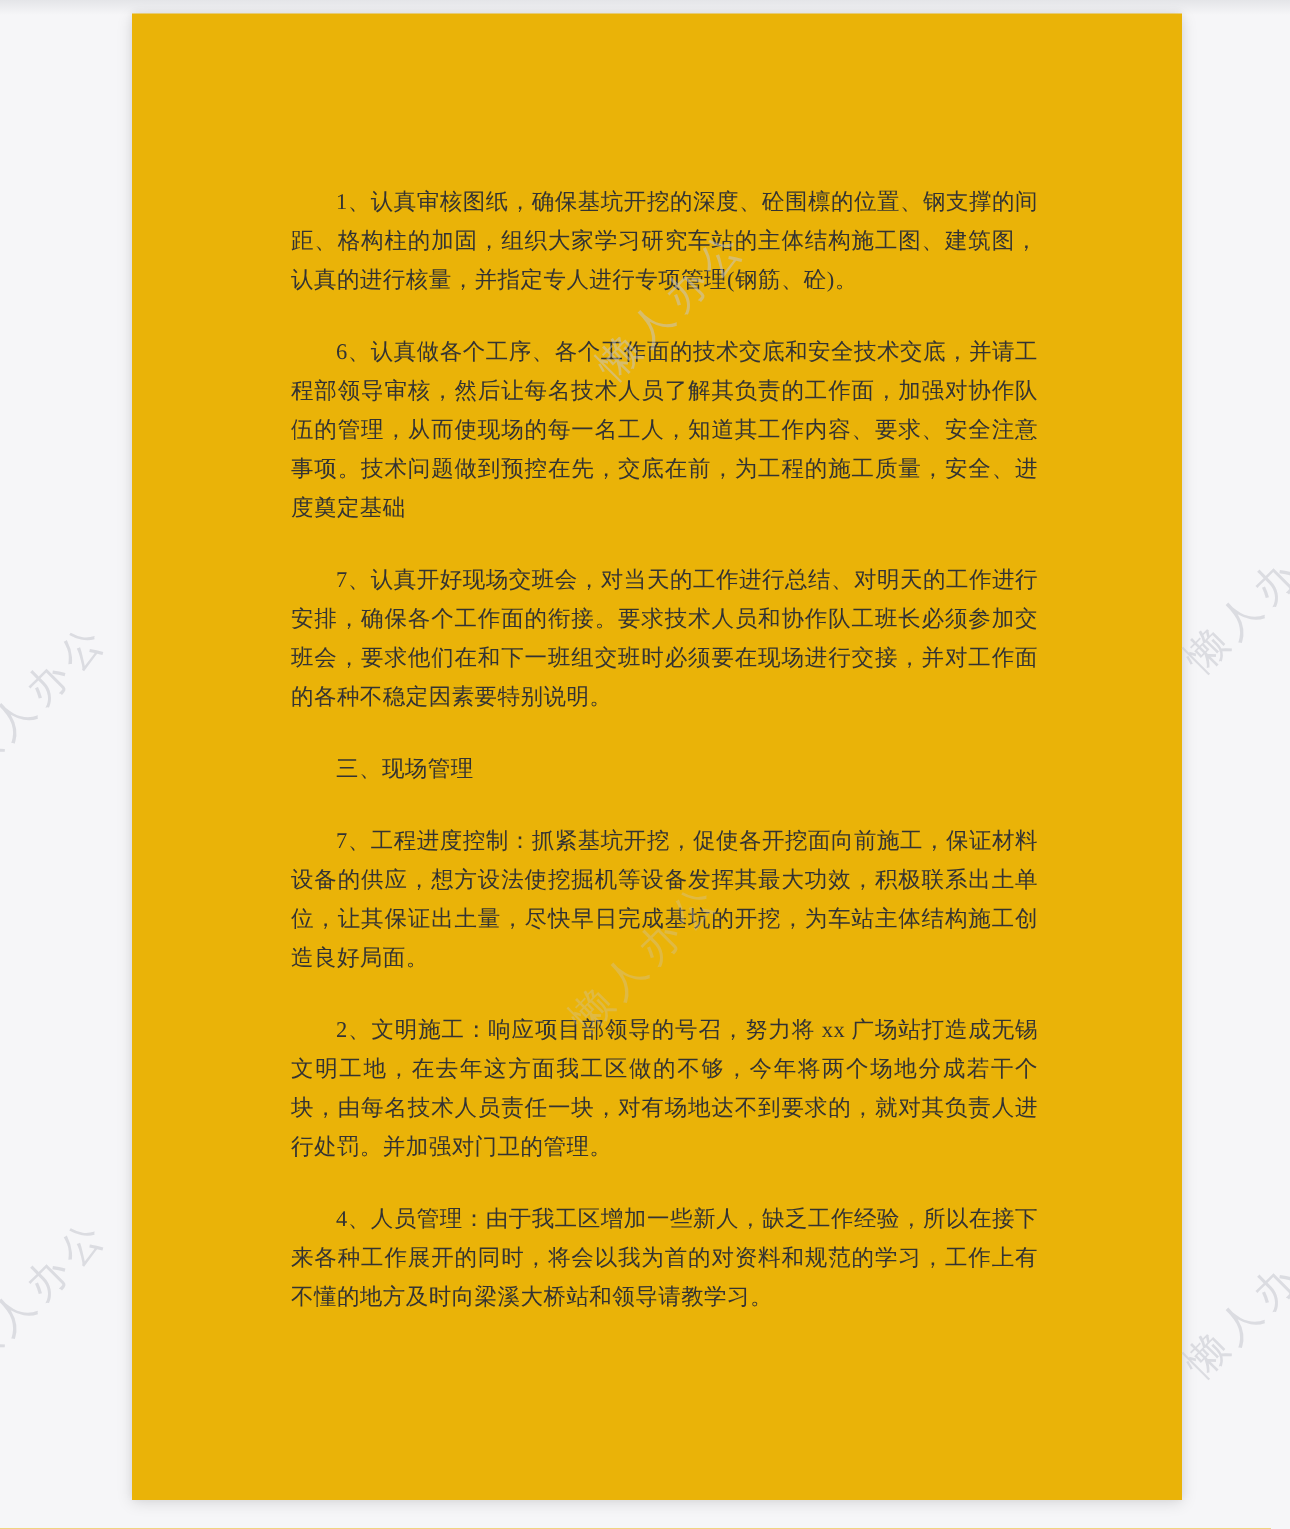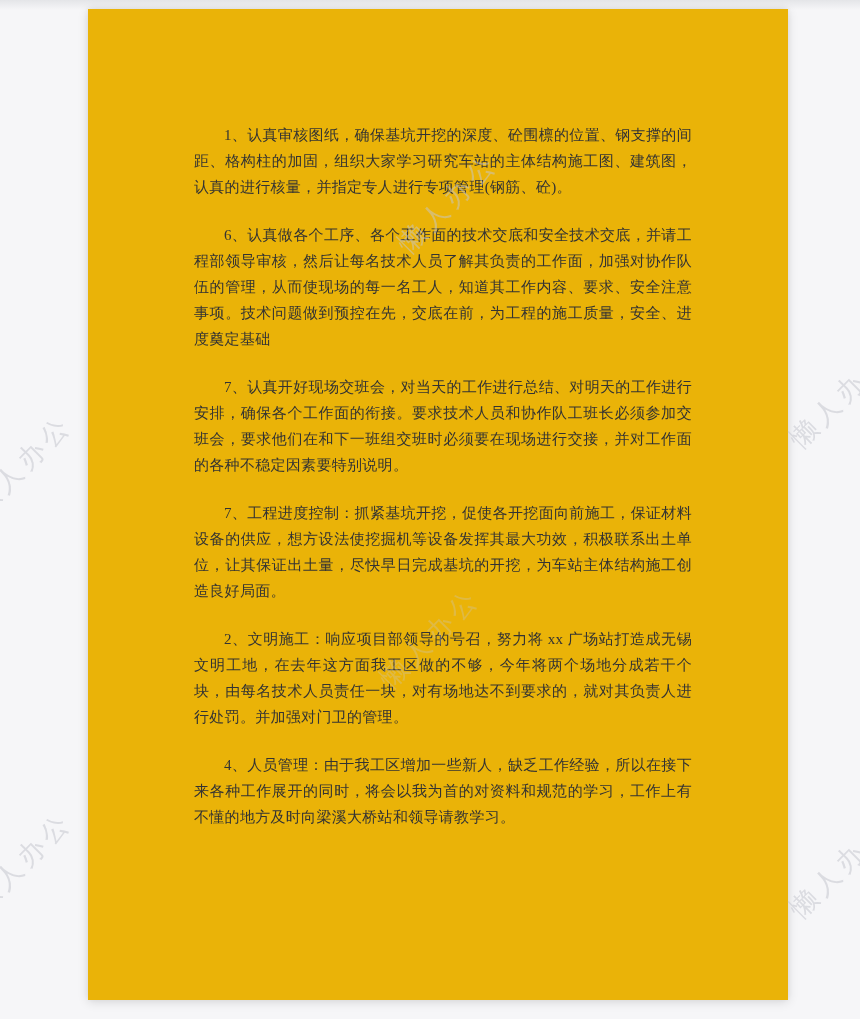--- a/index.html
+++ b/index.html
@@ -58,20 +58,21 @@
 </head>
 <body>
 
 <div class="top-shade"></div>
 
 <div class="doc-page">
   <div class="doc-content">
     <p>1、认真审核图纸，确保基坑开挖的深度、砼围檩的位置、钢支撑的间距、格构柱的加固，组织大家学习研究车站的主体结构施工图、建筑图，认真的进行核量，并指定专人进行专项管理(钢筋、砼)。</p>
     <p>6、认真做各个工序、各个工作面的技术交底和安全技术交底，并请工程部领导审核，然后让每名技术人员了解其负责的工作面，加强对协作队伍的管理，从而使现场的每一名工人，知道其工作内容、要求、安全注意事项。技术问题做到预控在先，交底在前，为工程的施工质量，安全、进度奠定基础</p>
     <p>7、认真开好现场交班会，对当天的工作进行总结、对明天的工作进行安排，确保各个工作面的衔接。要求技术人员和协作队工班长必须参加交班会，要求他们在和下一班组交班时必须要在现场进行交接，并对工作面的各种不稳定因素要特别说明。</p>
+    <p>三、现场管理</p>
     <p>7、工程进度控制：抓紧基坑开挖，促使各开挖面向前施工，保证材料设备的供应，想方设法使挖掘机等设备发挥其最大功效，积极联系出土单位，让其保证出土量，尽快早日完成基坑的开挖，为车站主体结构施工创造良好局面。</p>
     <p>2、文明施工：响应项目部领导的号召，努力将 xx 广场站打造成无锡文明工地，在去年这方面我工区做的不够，今年将两个场地分成若干个块，由每名技术人员责任一块，对有场地达不到要求的，就对其负责人进行处罚。并加强对门卫的管理。</p>
     <p>4、人员管理：由于我工区增加一些新人，缺乏工作经验，所以在接下来各种工作展开的同时，将会以我为首的对资料和规范的学习，工作上有不懂的地方及时向梁溪大桥站和领导请教学习。</p>
   </div>
 </div>
 
 <span class="watermark wm-strong" style="left:448px; top:203px;">懒人办公</span>
 <span class="watermark wm-edge" style="left:22px;  top:465px;">懒人办公</span>
 <span class="watermark wm-edge" style="left:840px; top:398px;">懒人办公</span>
 <span class="watermark wm-faint" style="left:430px; top:638px;">懒人办公</span>

